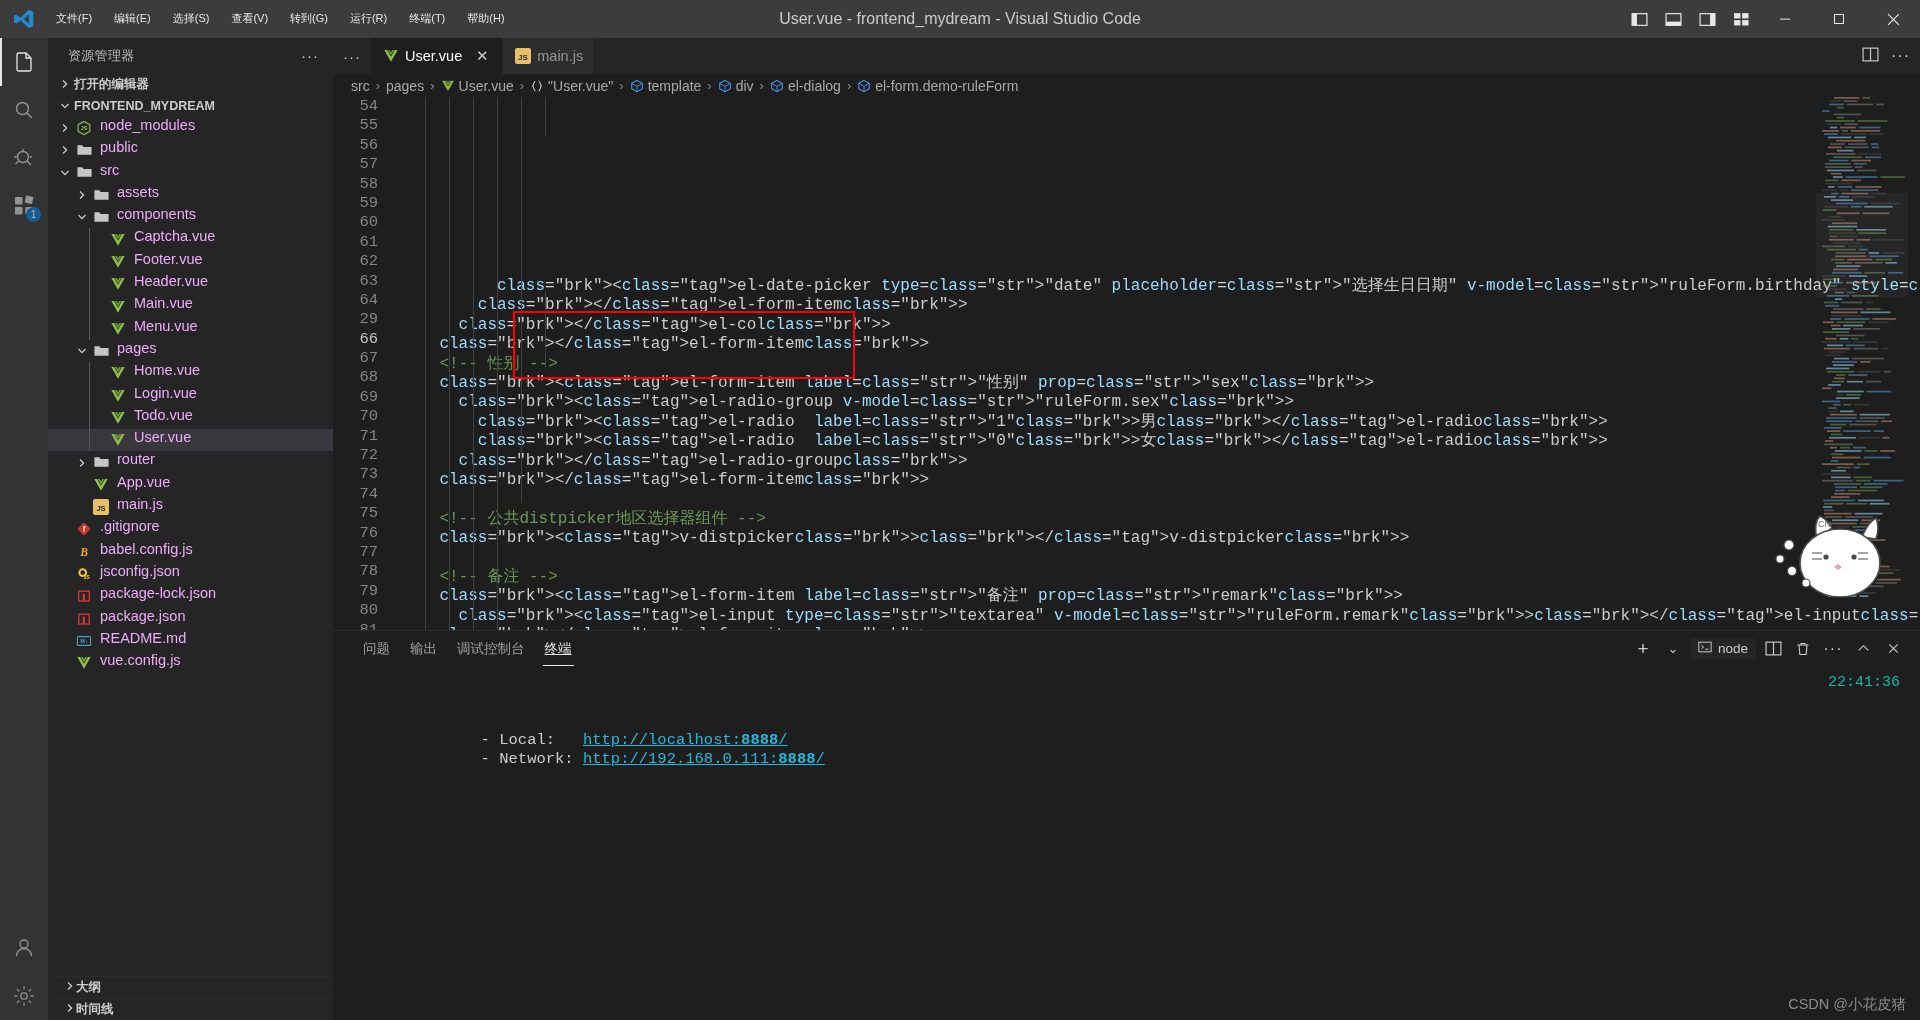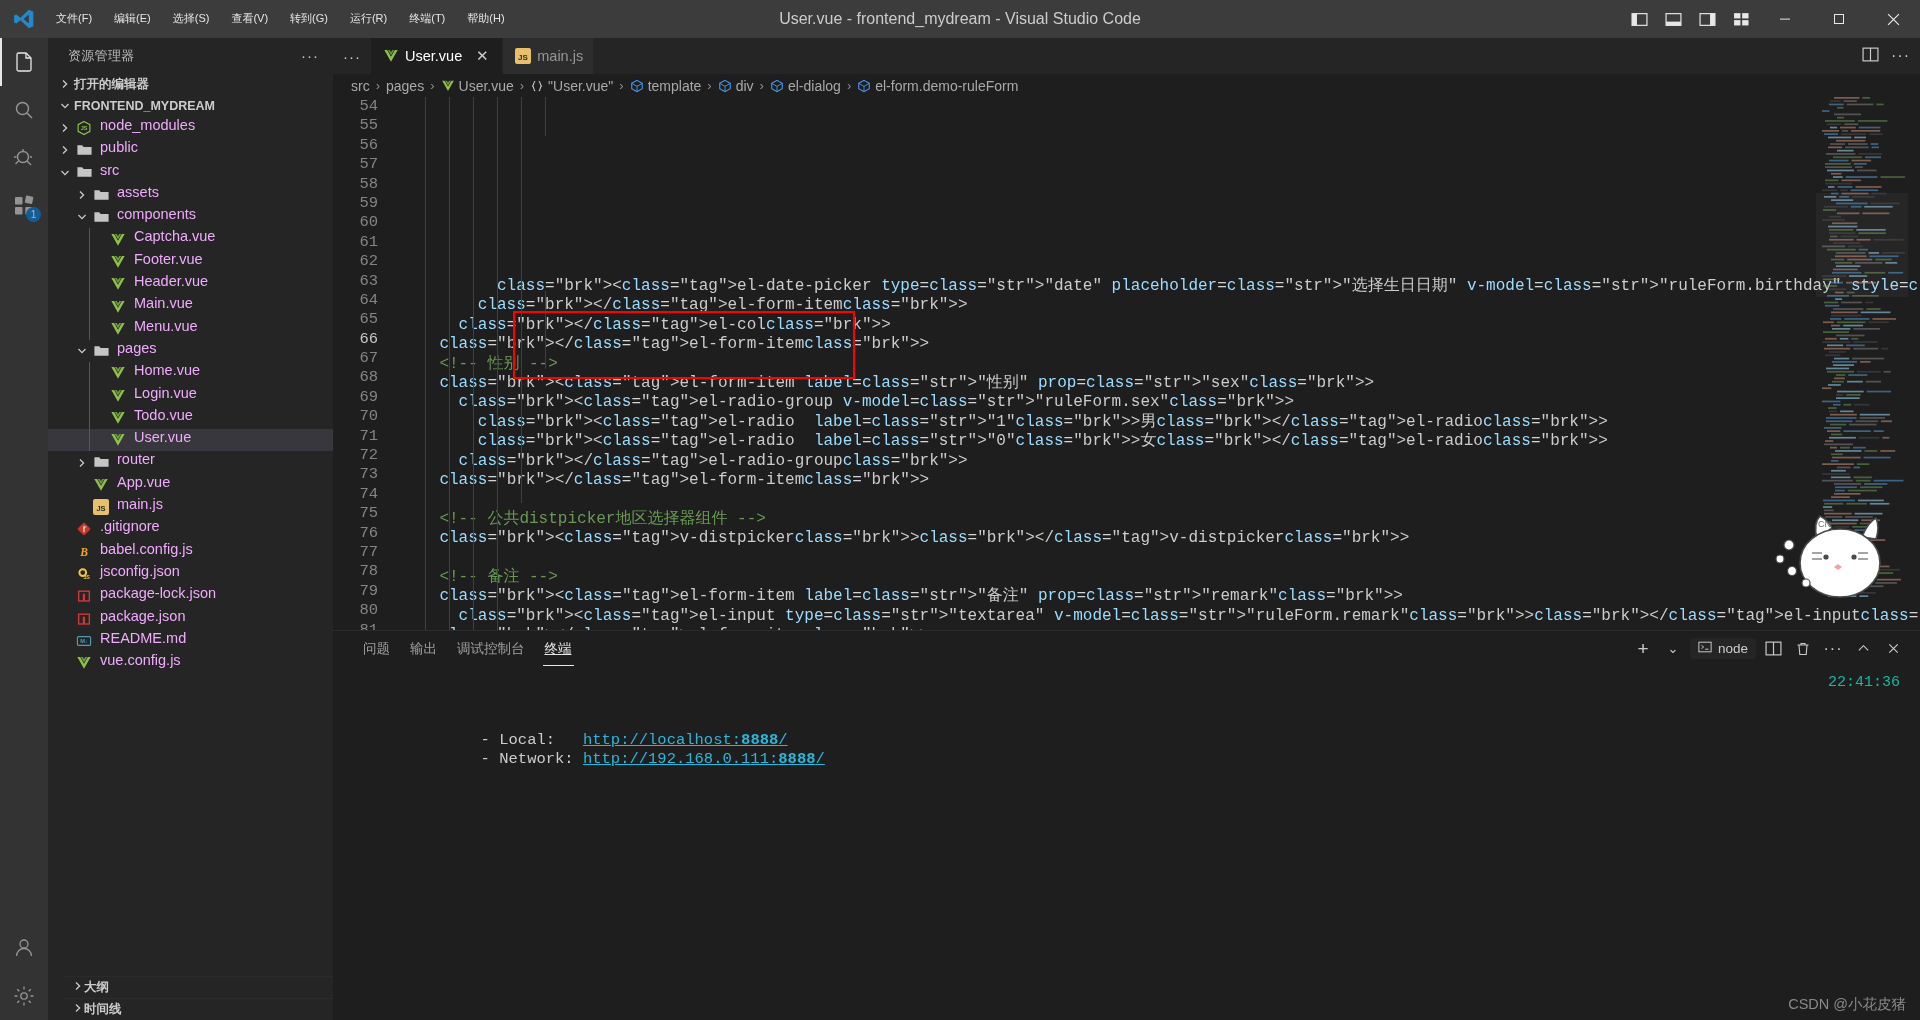--- a/index.html
+++ b/index.html
@@ -39,21 +39,21 @@
   .tw svg { width:12px; height:12px; }
   #tree { flex:1; overflow:hidden; padding-bottom:4px; }
   .row { height:22.3px; display:flex; font-size:14.5px; color:#f0abfc; white-space:nowrap; position:relative;}
   .row.selected { background:#37373d; }
   .row .tw { width:17px; display:inline-flex; justify-content:center; align-items:center; flex:none;}
   .row .ico { width:22px; display:inline-flex; justify-content:center; align-items:center; flex:none; }
   .row .nm { padding-left:5px; }
   .ico svg { width:16px; height:16px; }
   .folder-ico svg { width:17px; height:17px; }
   .indent-guide { position:absolute; top:0; bottom:0; width:1px; background:#585858; }
-  #sb-bottom { position:absolute; left:16px; right:0; bottom:0; }
+  #sb-bottom { position:absolute; left:8px; right:0; bottom:0; }
   .panel-sec { height:22px; display:flex; align-items:center; font-size:12.5px; font-weight:bold; color:#cccccc; padding-left:8px; border-top:1px solid #2b2b2b; background:#252526;}
 
   
   #editor-area { flex:1; display:flex; flex-direction:column; background:#1e1e1e; min-width:0; }
   #tabsbar { height:36px; background:#252526; display:flex; align-items:stretch; flex:none; position:relative;}
   #tabs-dots { width:38px; display:flex; align-items:center; justify-content:center; color:#cccccc; letter-spacing:1px; font-size:15px;}
   .tab { display:flex; align-items:center; padding:0 10px 0 12px; background:#2d2d2d; color:#969696; font-size:14.5px; border-right:1px solid #252526; gap:6px; position:relative;}
   .tab.active { background:#1e1e1e; color:#ffffff; }
   .tab.active::before{content:"";position:absolute;left:0;right:0;top:0;height:1px;background:#1e1e1e;}
   .tab .ico svg { width:16px; height:16px; display:block;}
@@ -669,21 +669,21 @@
           <div class="ln">55</div>
           <div class="ln">56</div>
           <div class="ln">57</div>
           <div class="ln">58</div>
           <div class="ln">59</div>
           <div class="ln">60</div>
           <div class="ln">61</div>
           <div class="ln">62</div>
           <div class="ln">63</div>
           <div class="ln">64</div>
-          <div class="ln">65</div>
+          <div class="ln">29</div>
           <div class="ln cur">66</div>
           <div class="ln">67</div>
           <div class="ln">68</div>
           <div class="ln">69</div>
           <div class="ln">70</div>
           <div class="ln">71</div>
           <div class="ln">72</div>
           <div class="ln">73</div>
           <div class="ln">74</div>
           <div class="ln">75</div>

